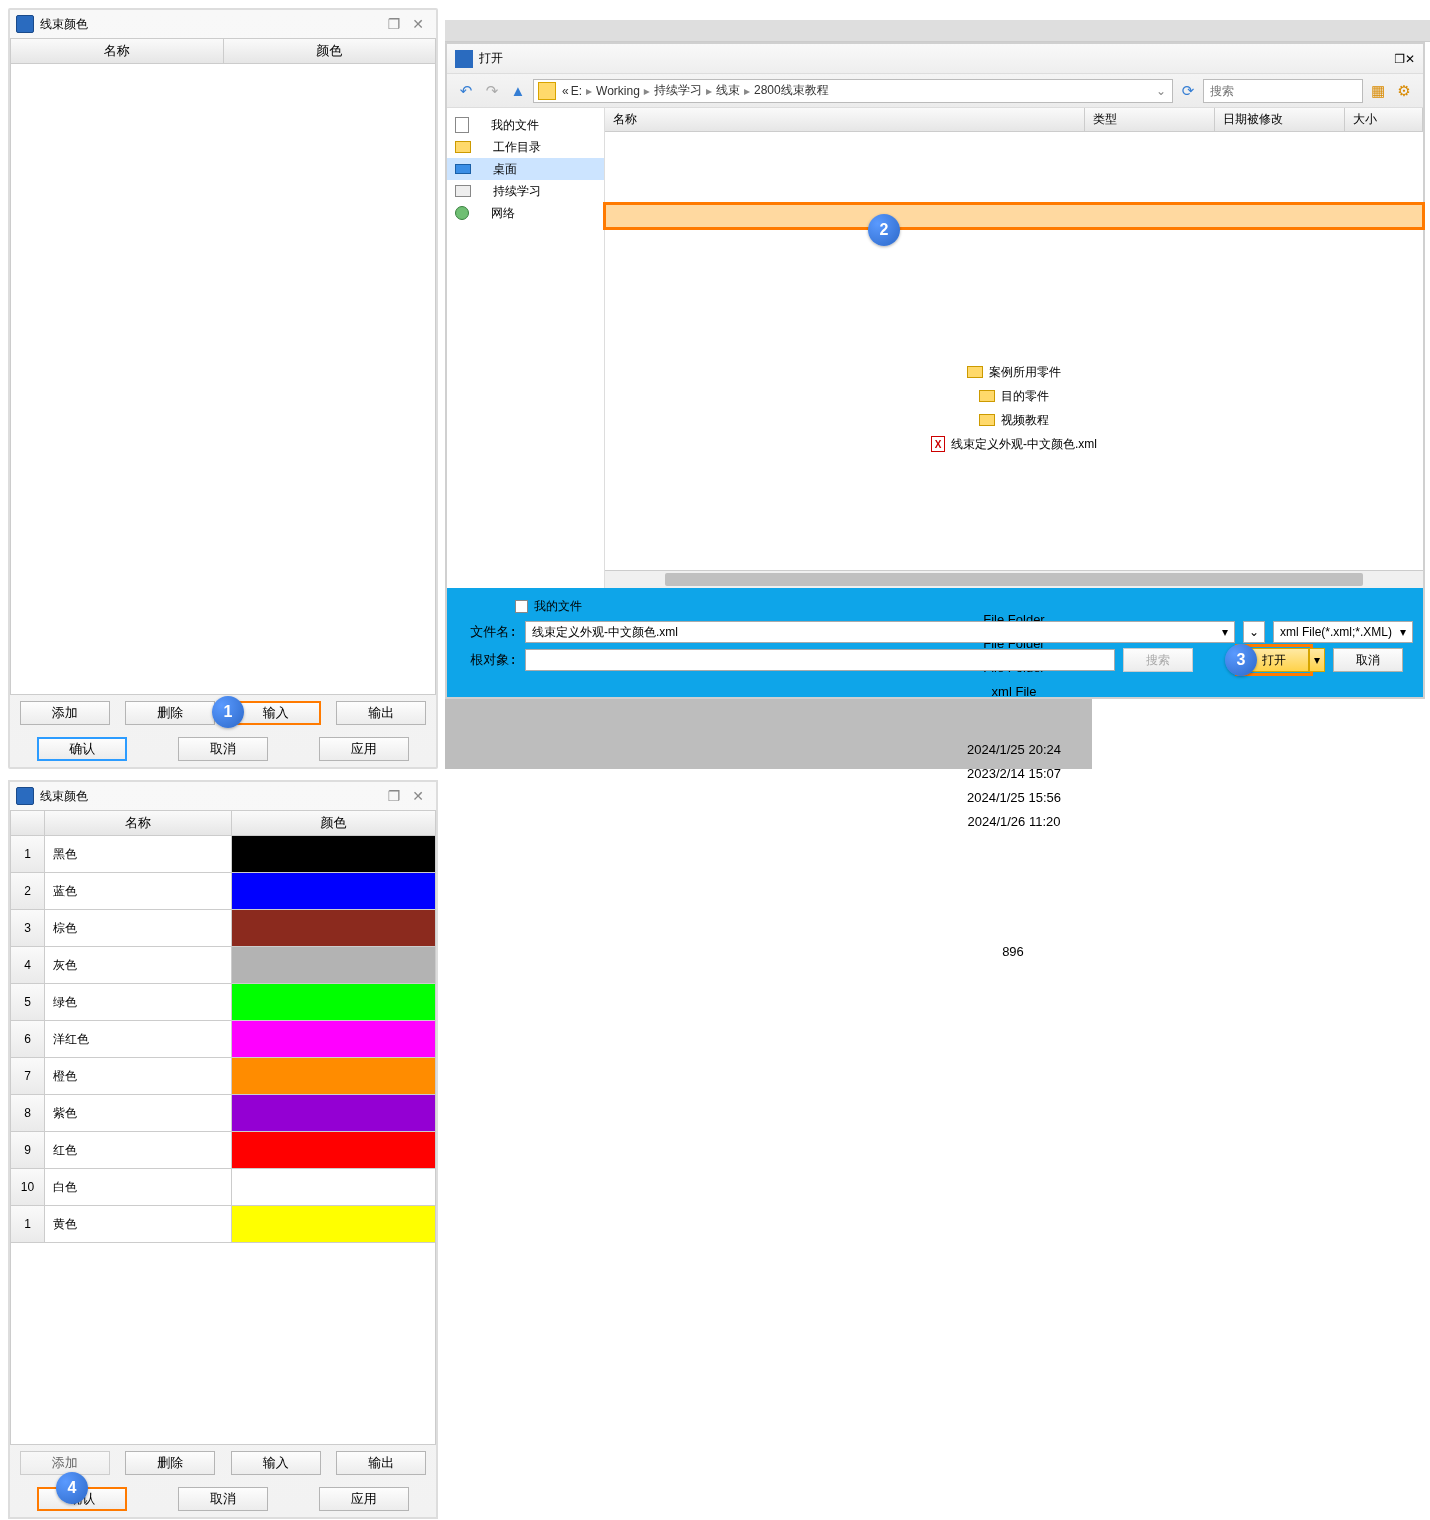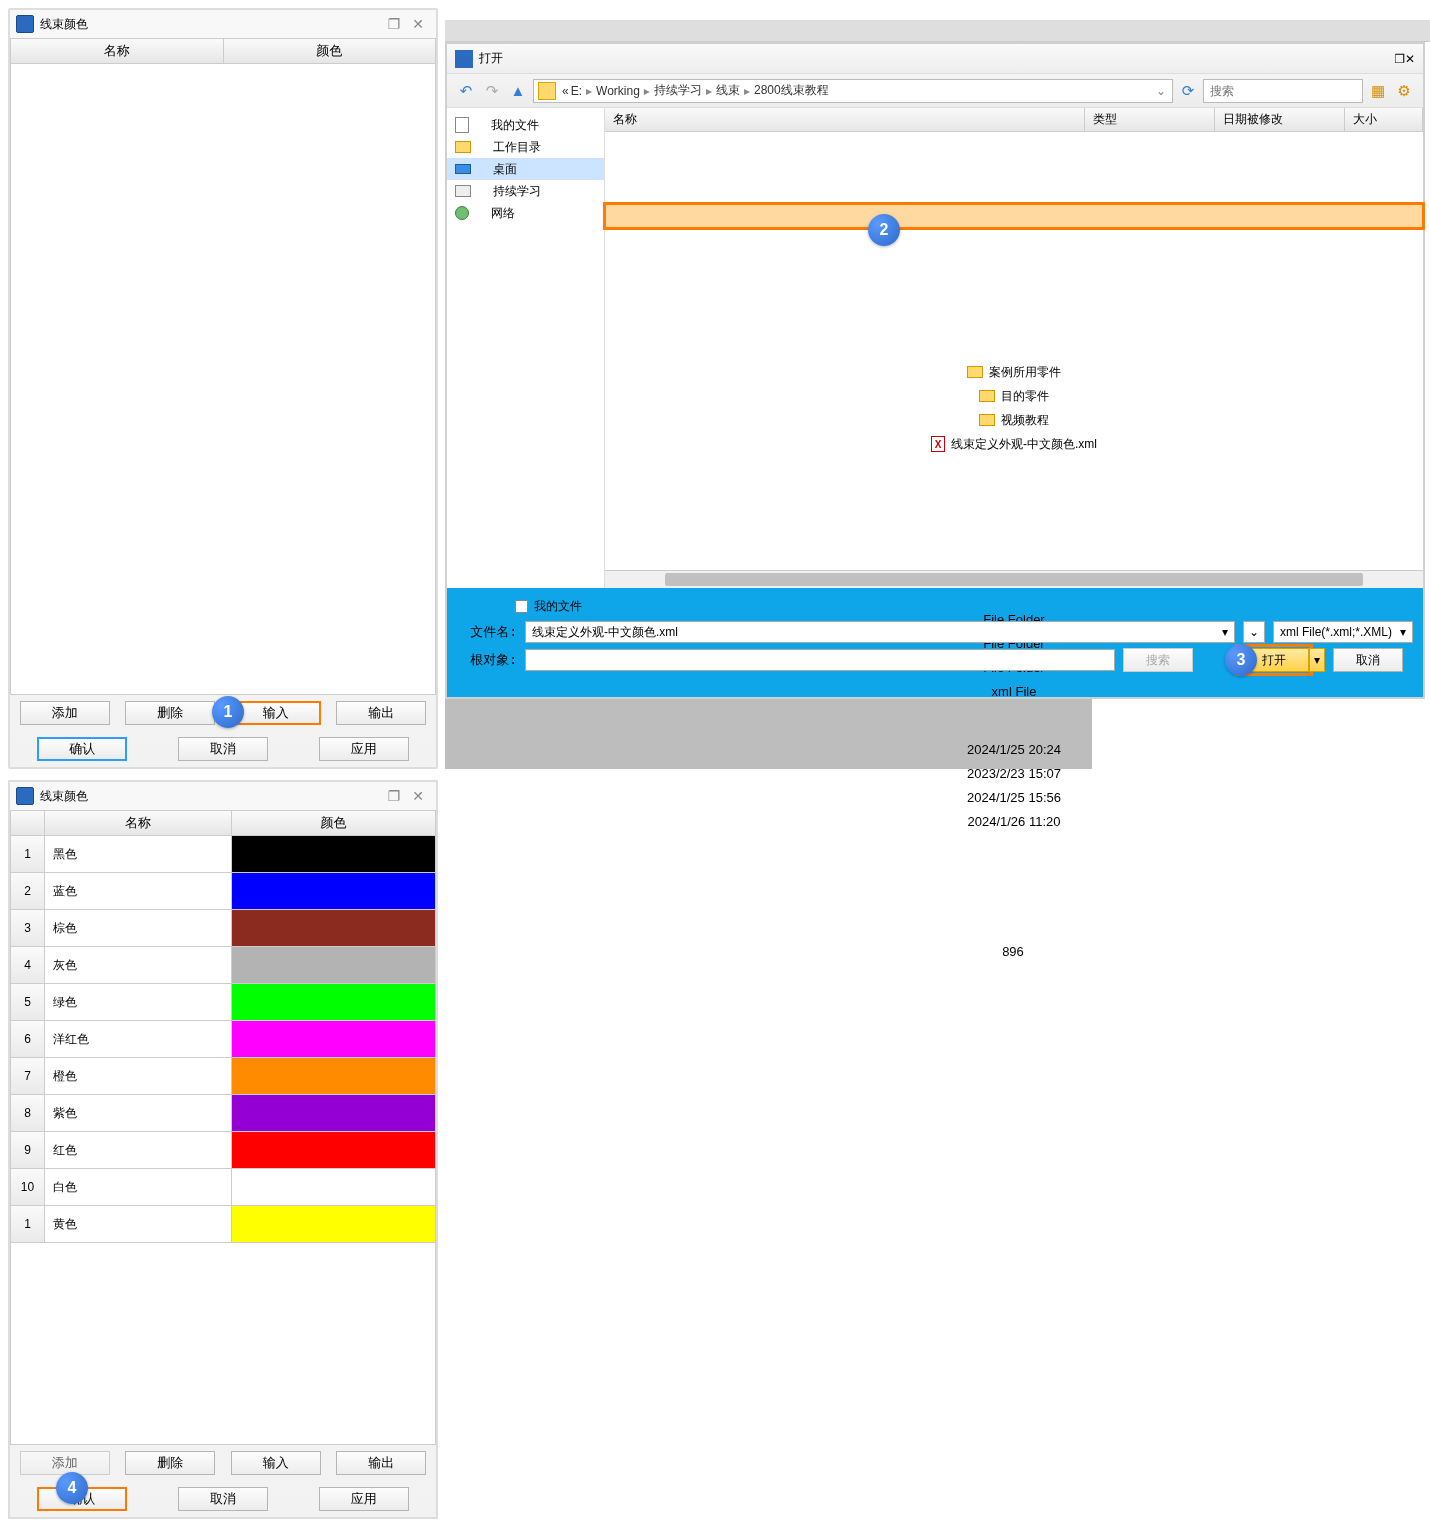--- a/index.html
+++ b/index.html
@@ -196,21 +196,21 @@
             <div class="cell type">File Folder</div>
             <div class="cell date">2024/1/25 20:24</div>
             <div class="cell size"></div>
           </div>
           <div class="fp-row">
             <div class="cell name">
               <span class="fi-folder"></span>
               <span>目的零件</span>
             </div>
             <div class="cell type">File Folder</div>
-            <div class="cell date">2023/2/23 15:07</div>
+            <div class="cell date">2023/2/14 15:07</div>
             <div class="cell size"></div>
           </div>
           <div class="fp-row">
             <div class="cell name">
               <span class="fi-folder"></span>
               <span>视频教程</span>
             </div>
             <div class="cell type">File Folder</div>
             <div class="cell date">2024/1/25 15:56</div>
             <div class="cell size"></div>

